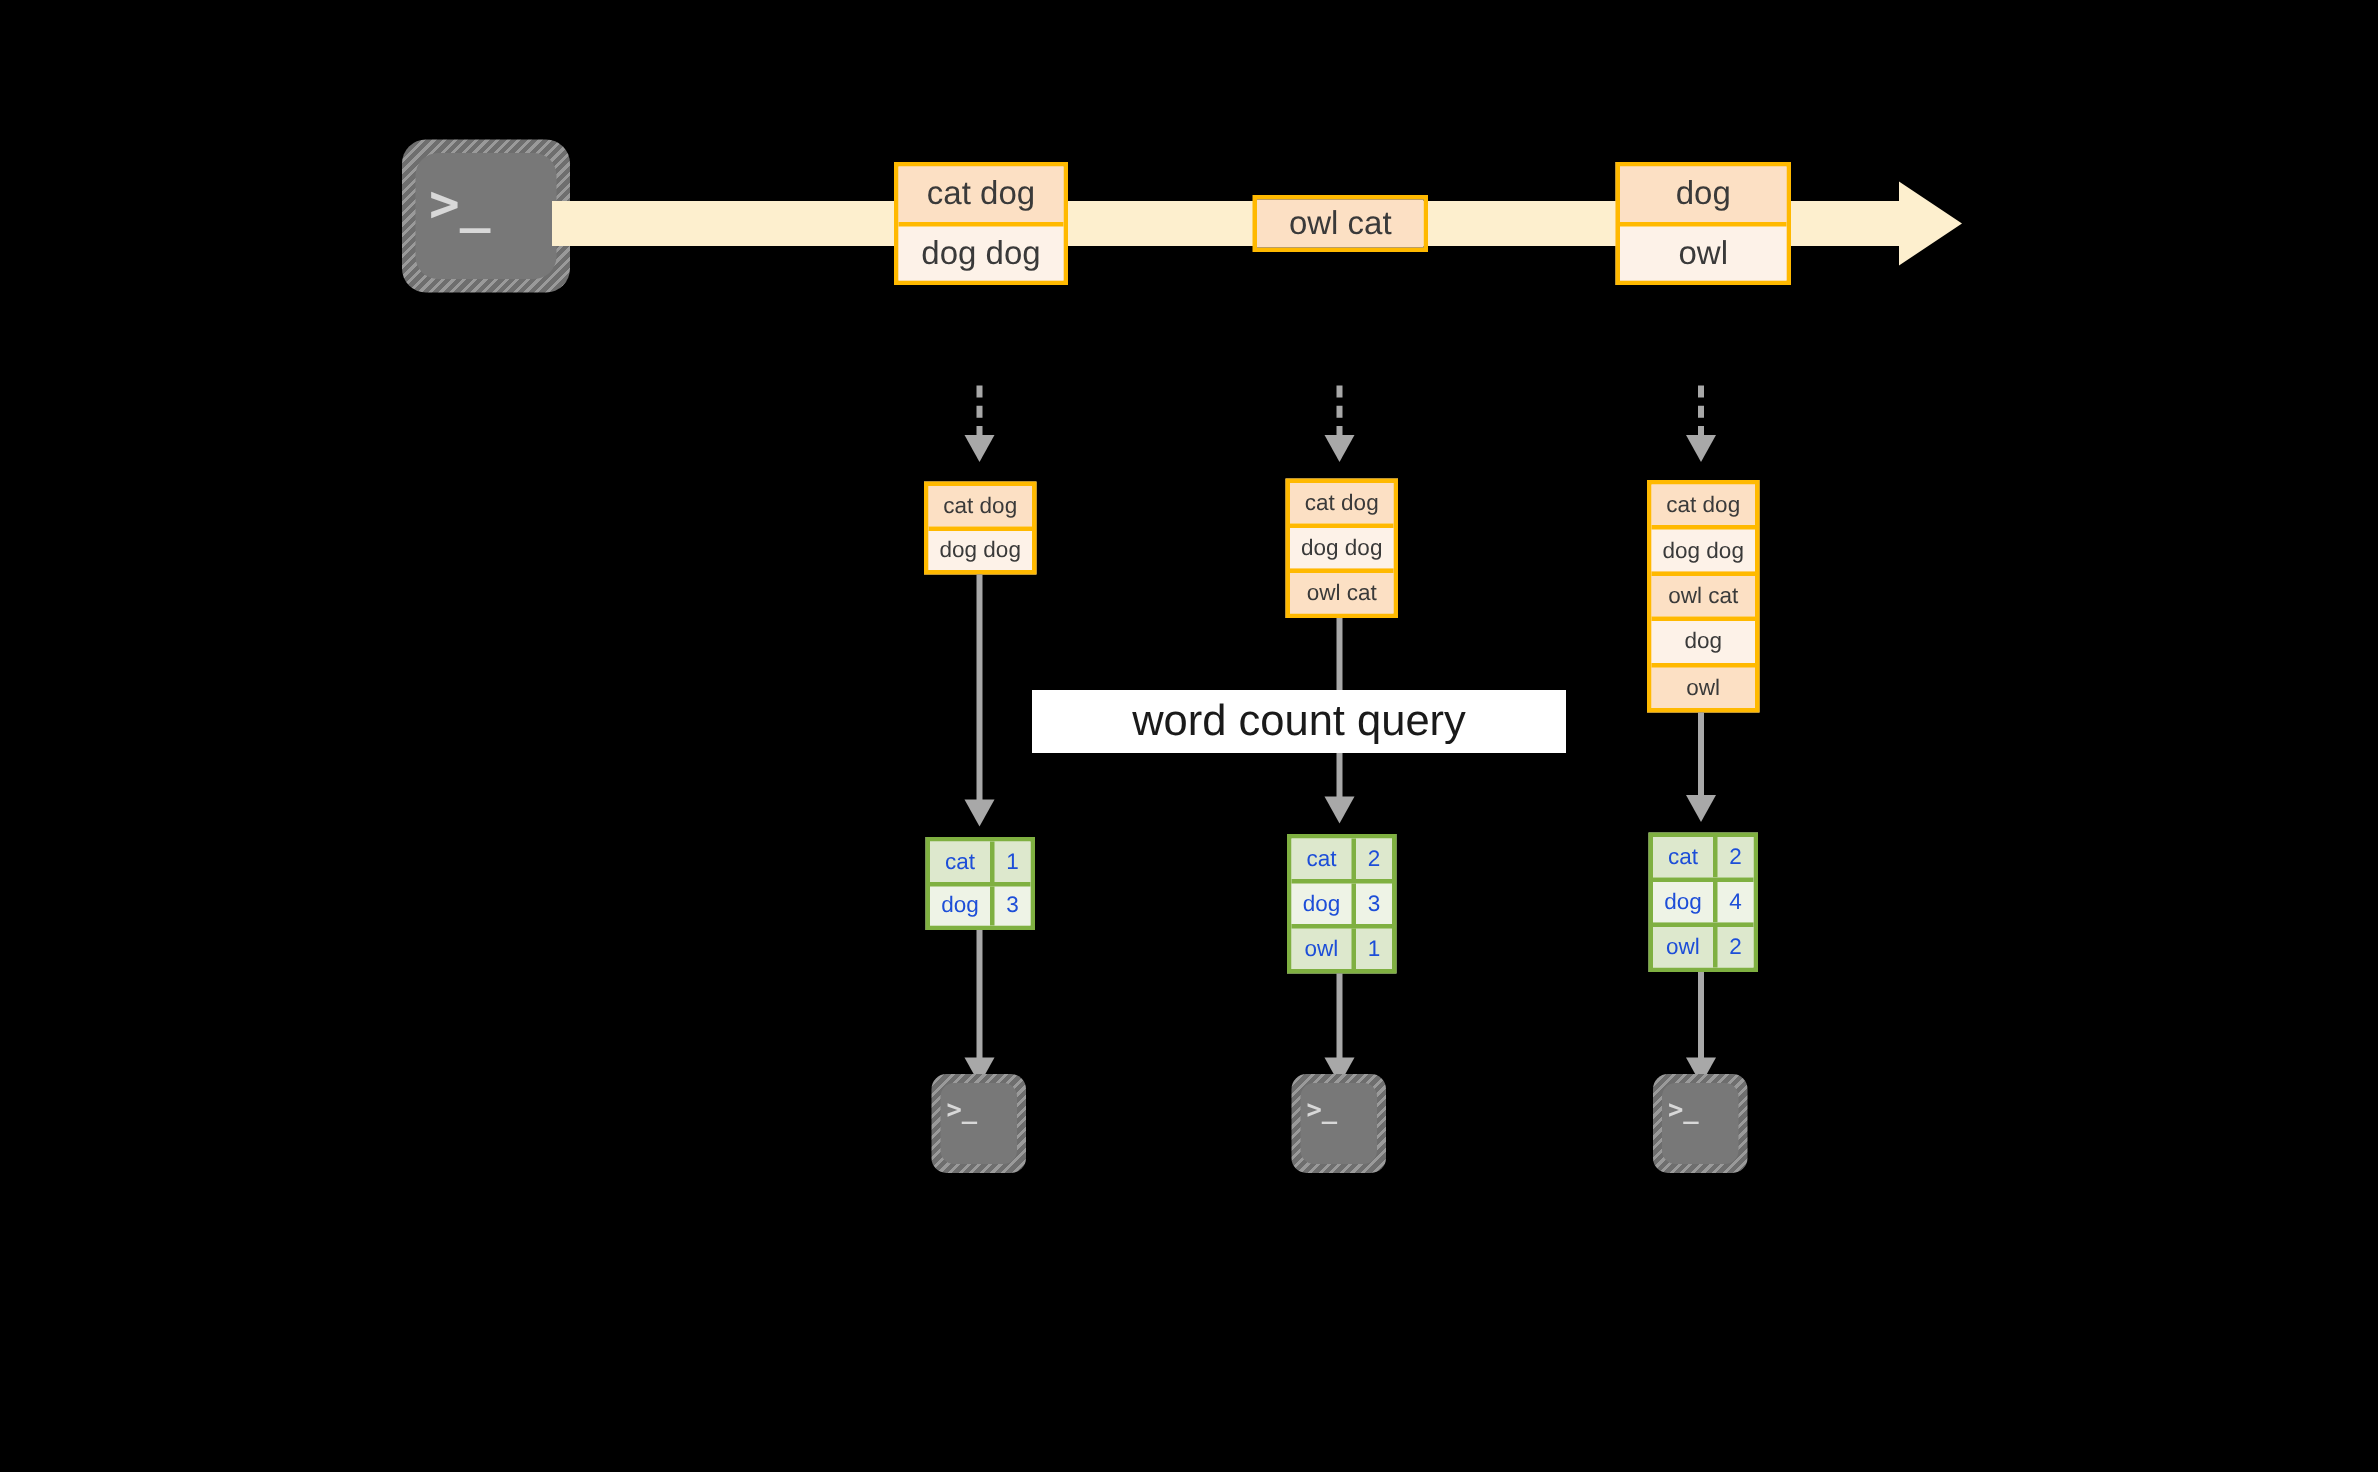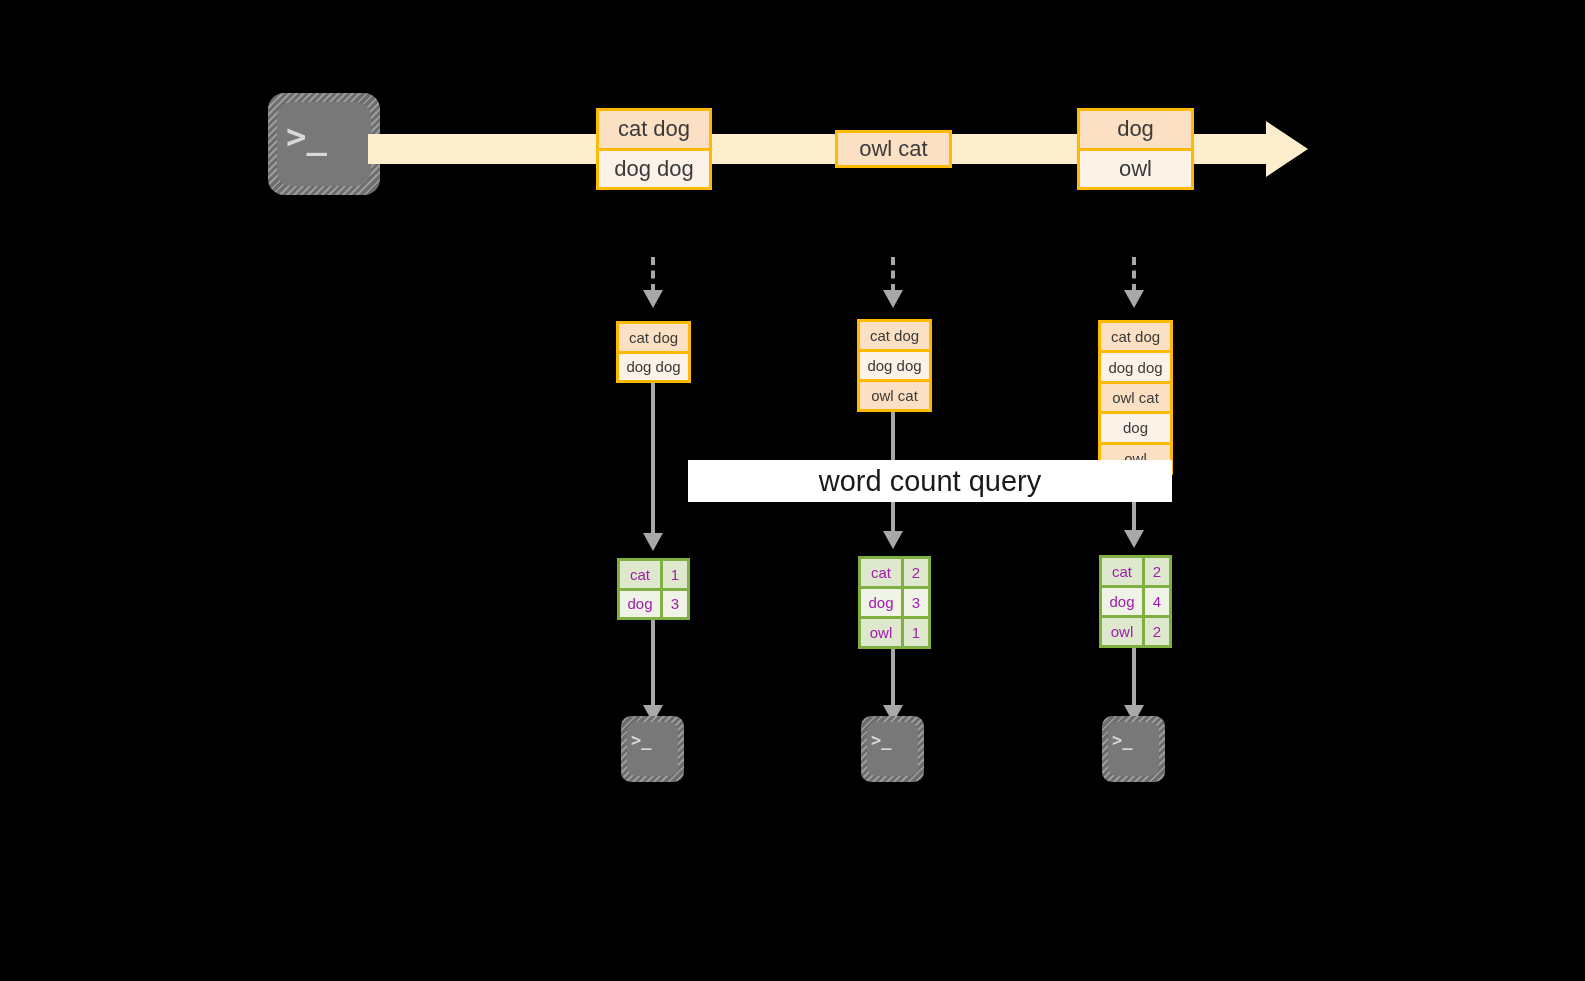--- a/index.html
+++ b/index.html
@@ -102,21 +102,21 @@
     align-items: stretch;
     background: #DDE8CD;
   }
   .res .rrow.alt { background: #EEF3E6; }
   .res .rrow + .rrow { border-top: 3px solid #7FB041;}
   .res .kc, .res .vc {
     display: flex;
     align-items: center;
     justify-content: center;
     font-size: 15px;
-    color: #a21caf;
+    color: #1d4ed8;
     box-sizing: border-box;
   }
   .res .kc { flex: 0 0 40px; }
   .res .vc { flex: 1 1 auto; border-left: 3px solid #7FB041; }
 
   
   .conn-line {
     position: absolute;
     background: #A8A8A8;
     width: 4px;
@@ -268,17 +268,17 @@
   </div>
 
   <div class="conn-line" style="left:1132px; top:648px; height:60px;"></div>
   <div class="conn-head" style="left:1124px; top:705px;"></div>
 
   <div class="terminal small" style="left:1102px; top:716px; width:63px; height:66px;">
     <div class="inner"></div>
     <div class="prompt">&gt;_</div>
   </div>
 
-  <div class="query-banner" style="left:688px; top:460px; width:484px; height:42px;">
+  <div class="query-banner" style="left:688px; top:460px; width:356px; height:42px;">
     <span>word count query</span>
   </div>
 
 </div>
 
 </body></html>

